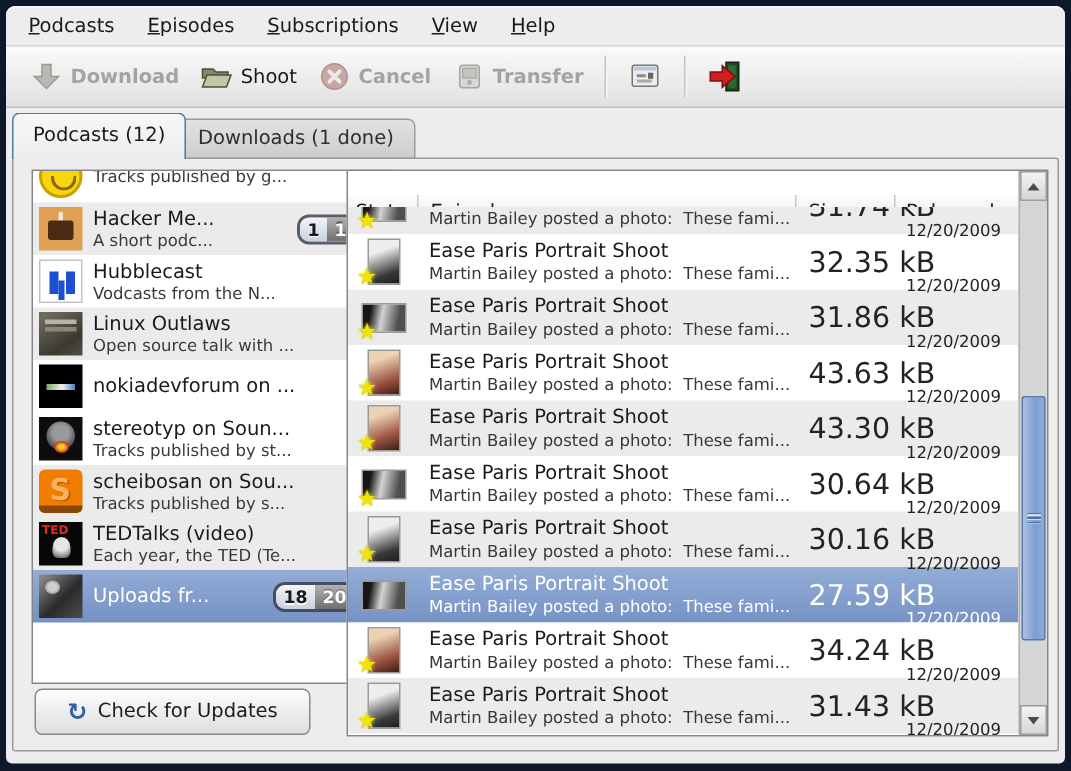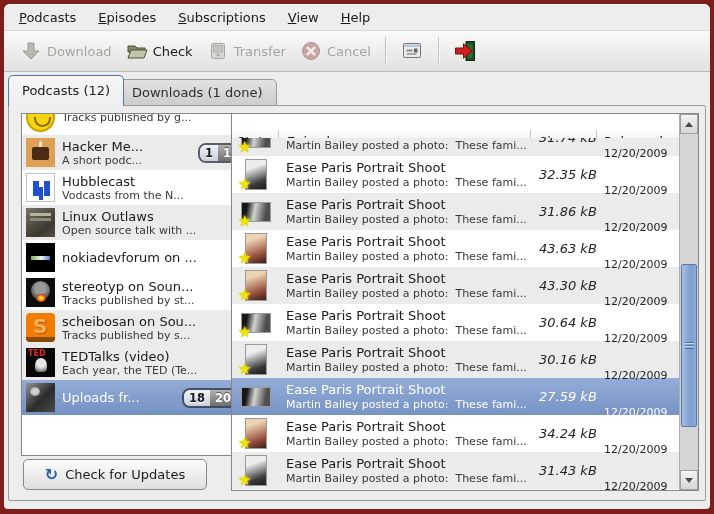--- a/index.html
+++ b/index.html
@@ -1,33 +1,33 @@
 <!DOCTYPE html>
 <html><head>
 <meta charset="utf-8">
 <style>
   html,body{margin:0;padding:0;background:#000;}
   *{box-sizing:border-box;}
-  .screen{position:relative;width:714px;height:514px;background:#7f1d1d;overflow:hidden;
+  .screen{position:relative;width:714px;height:514px;background:#0f172a;overflow:hidden;
           font-family:"DejaVu Sans",sans-serif;color:#1a1a1a;}
   .window{position:absolute;left:4px;top:4px;width:706px;height:505px;background:#ededed;
           border-radius:6px 6px 4px 4px;overflow:hidden;box-shadow:inset 0 1px 0 #fafafa;}
 
   
   .menubar{height:26px;display:flex;align-items:center;padding-left:4px;font-size:13px;}
   .menu-item{padding:3px 11px;cursor:default;}
   .menu-item .mn{display:inline-block;}
   .menu-item .mn::first-letter{text-decoration:underline;}
 
   
   .toolbar{height:42px;display:flex;align-items:center;padding:0 9px;
            background:linear-gradient(#fafafa,#e1e1e1);
            border-top:1px solid #d8d8d8;border-bottom:1px solid #bdbdbd;}
   .tb-btn{display:flex;align-items:center;gap:5px;height:34px;padding:0 7px;font-size:13px;border-radius:3px;}
-  .tb-btn.disabled{color:#a4a49f;}
+  .tb-btn.disabled{color:#a4a49f;font-weight:bold;}
   .tb-btn svg{display:block;}
   .tb-sep{width:1px;height:28px;background:#c3c3c3;box-shadow:1px 0 0 #f6f6f6;margin:0 7px;}
 
   
   .tabs{position:relative;height:34px;}
   .tab{position:absolute;font-size:13px;border-radius:5px 5px 0 0;padding:0 13px;}
   .tab.active{left:4px;top:3px;height:31px;line-height:29px;z-index:3;
               background:linear-gradient(#f7f7f7,#ededed);
               border:1px solid #4d79ae;border-bottom:none;}
   .tab.inactive{left:114px;top:7px;height:27px;line-height:25px;z-index:1;color:#2e2e2e;
@@ -137,21 +137,21 @@
   .ep-status{width:47px;flex:none;display:flex;align-items:center;justify-content:center;position:relative;height:100%;}
   .thumb{border:1px solid #9a9a9a;flex:none;}
   .thumb-bw-landscape{width:30px;height:20px;background:linear-gradient(100deg,#161616 18%,#d2d2d2 45%,#4f4f4f 82%);}
   .thumb-bw-portrait{width:22px;height:31px;background:linear-gradient(160deg,#ededed 28%,#3a3a3a 75%,#1d1d1d);}
   .thumb-color-portrait{width:22px;height:31px;background:linear-gradient(160deg,#ecd3b4 22%,#9a5240 68%,#3c1f18);}
   .star{position:absolute;left:6px;bottom:1px;font-size:15px;line-height:15px;color:#f2e400;
         text-shadow:0 0 3px rgba(255,250,80,.95),0 0 1px #6d6400;}
   .ep-text{flex:1;min-width:0;overflow:hidden;padding-left:7px;}
   .ep-title{font-size:13px;line-height:16px;white-space:nowrap;overflow:hidden;}
   .ep-sub{font-size:11px;line-height:13px;color:#383838;white-space:pre;overflow:hidden;}
-  .ep-size{width:66px;flex:none;font-size:13px;padding-left:8px;color:#232323;white-space:nowrap;font-style:italic;}
+  .ep-size{width:66px;flex:none;font-size:19px;padding-left:8px;color:#232323;white-space:nowrap;}
   .ep-date{width:82px;flex:none;font-size:11px;padding-left:7px;color:#232323;white-space:nowrap;margin-top:32px;}
   .ep-scroll{width:19px;}
   .ep-scroll .vs-btn{height:20px;}
   .ep-scroll .vs-thumb{top:150px;height:163px;}
 </style>
 </head>
 <body>
 
 <div class="screen">
   <div class="window">
@@ -173,40 +173,40 @@
         </span>
         <span>Download</span>
       </div>
       <div class="tb-btn">
         <span>
           <svg width="22" height="22" viewBox="0 0 22 22">
             <path d="M2 6h7l2 2h8v4H2z" fill="#84886a" stroke="#4c5034"></path>
             <path d="M2 18l3-8h16l-3 8z" fill="#c3c6a6" stroke="#4c5034"></path>
           </svg>
         </span>
-        <span>Check</span>
+        <span>Shoot</span>
+      </div>
+      <div class="tb-btn disabled">
+        <span>
+          <svg width="22" height="22" viewBox="0 0 22 22">
+            <circle cx="11" cy="11" r="8.5" fill="#c7a6a4" stroke="#b29290"></circle>
+            <path d="M7.6 7.6l6.8 6.8M14.4 7.6l-6.8 6.8" stroke="#efe8e8" stroke-width="2.6" stroke-linecap="round"></path>
+          </svg>
+        </span>
+        <span>Cancel</span>
       </div>
       <div class="tb-btn disabled">
         <span>
           <svg width="22" height="22" viewBox="0 0 22 22">
             <rect x="4.5" y="3.5" width="13" height="15" rx="2" fill="#d8d8d4" stroke="#a5a5a0"></rect>
             <rect x="6.5" y="5.5" width="9" height="6.5" fill="#c3c3bf" stroke="#b0b0ab"></rect>
             <circle cx="11" cy="15" r="1.6" fill="#adadaa"></circle>
           </svg>
         </span>
         <span>Transfer</span>
-      </div>
-      <div class="tb-btn disabled">
-        <span>
-          <svg width="22" height="22" viewBox="0 0 22 22">
-            <circle cx="11" cy="11" r="8.5" fill="#c7a6a4" stroke="#b29290"></circle>
-            <path d="M7.6 7.6l6.8 6.8M14.4 7.6l-6.8 6.8" stroke="#efe8e8" stroke-width="2.6" stroke-linecap="round"></path>
-          </svg>
-        </span>
-        <span>Cancel</span>
       </div>
       <div class="tb-sep"></div>
       <div class="tb-btn">
         <span>
           <svg width="24" height="24" viewBox="0 0 24 24">
             <rect x="3.5" y="4.5" width="17" height="14" rx="1.5" fill="#ececec" stroke="#777"></rect>
             <rect x="4.5" y="5.5" width="15" height="2.5" fill="#b9c7de"></rect>
             <rect x="6.5" y="10.5" width="6" height="2" fill="#8a8a8a"></rect>
             <rect x="6.5" y="14" width="10" height="2" fill="#aaa"></rect>
             <rect x="14" y="9.5" width="3.5" height="4" fill="#666"></rect>

